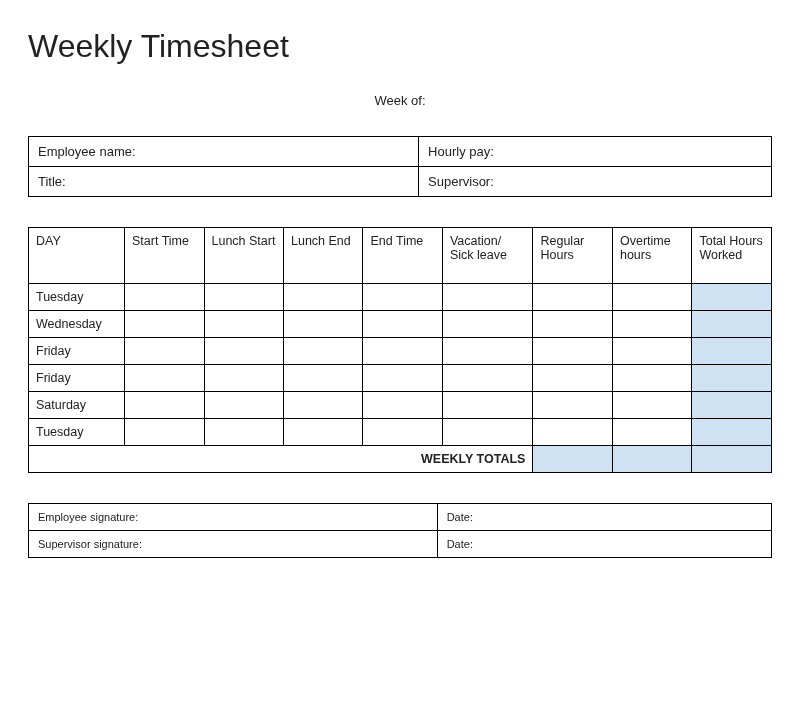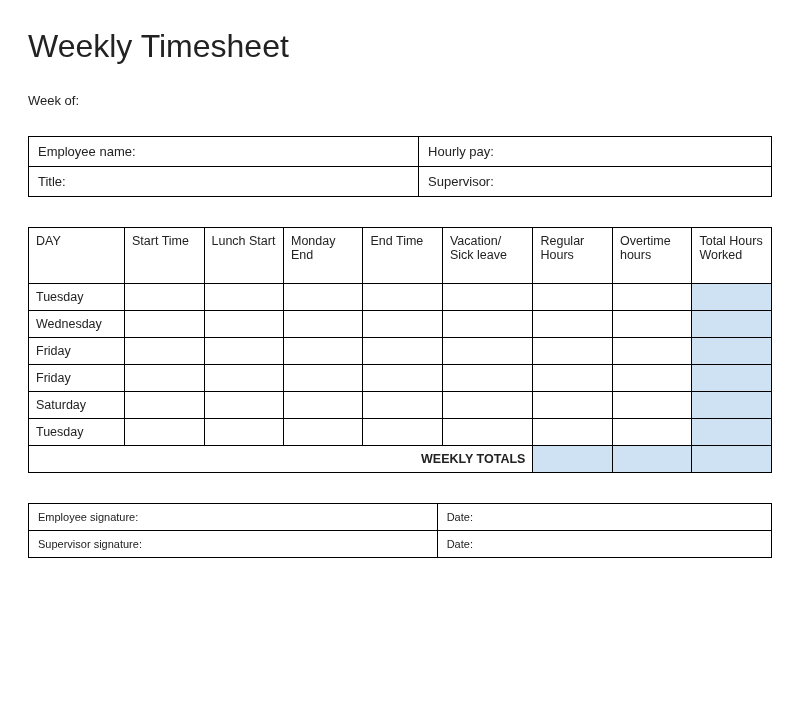--- a/index.html
+++ b/index.html
@@ -11,20 +11,21 @@
       padding: 28px;
     }
     h1 {
       font-size: 32px;
       font-weight: 500;
       margin-bottom: 28px;
     }
     .week-of {
       font-size: 13px;
       margin-bottom: 14px;
+      text-align: center;
     }
     table {
       border-collapse: collapse;
       width: 100%;
       margin-top: 28px;
     }
     table.info {
       margin-bottom: 30px;
     }
     table.info td {
@@ -99,21 +100,21 @@
       <col class="c-vac">
       <col class="c-reg">
       <col class="c-ot">
       <col class="c-tot">
   </colgroup>
   <thead>
     <tr>
       <th>DAY</th>
       <th>Start Time</th>
       <th>Lunch Start</th>
-      <th>Monday End</th>
+      <th>Lunch End</th>
       <th>End Time</th>
       <th>Vacation/ Sick leave</th>
       <th>Regular Hours</th>
       <th>Overtime hours</th>
       <th>Total Hours Worked</th>
     </tr>
   </thead>
   <tbody id="days-body">
       <tr>
         <td class="day">Tuesday</td>

